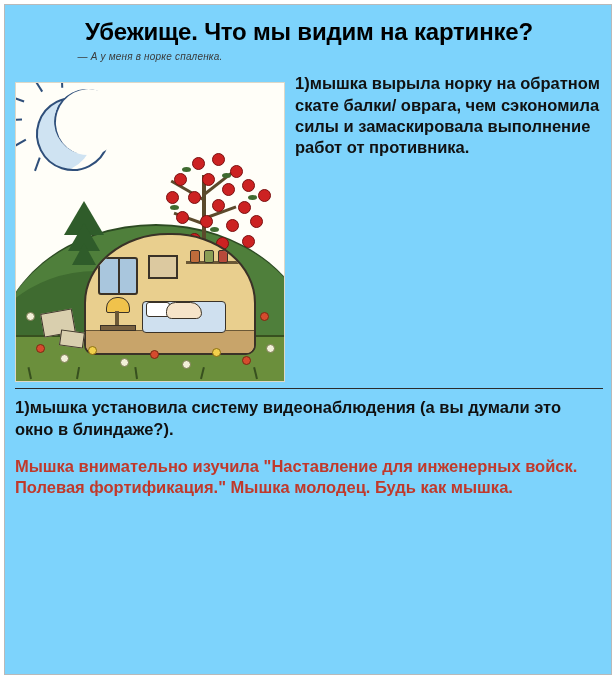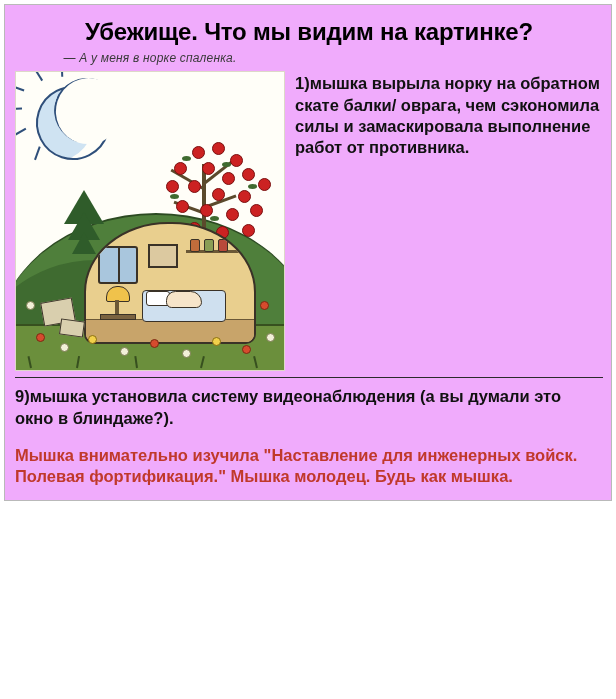--- a/index.html
+++ b/index.html
@@ -16,24 +16,24 @@
     height: 699px;
     background: #ffffff;
     box-sizing: border-box;
     overflow: hidden;
   }
   .frame {
     position: absolute;
     left: 4px;
     top: 4px;
     width: 608px;
-    height: 497px;
+    height: 671px;
     border: 1px solid #b9b9b9;
     box-sizing: border-box;
-    background: #f0abfc;
+    background: #7dd3fc;
   }
   .inner {
     position: absolute;
     left: 10px;
     top: 8px;
     width: 588px;
     height: 676px;
   }
   .title {
     font-size: 24px;
@@ -49,25 +49,25 @@
     display: flex;
     align-items: flex-start;
     gap: 10px;
   }
   
   .illo-wrap {
     width: 270px;
     flex: 0 0 270px;
   }
   .caption {
-    font-size: 12px;
+    font-size: 10px;
     font-style: italic;
     color: #3a3a3a;
     text-align: center;
-    margin: 0 0 6px 0;
+    margin: 0 0 20px 0;
     letter-spacing: 0.2px;
   }
   .illo {
     position: relative;
     width: 270px;
     height: 300px;
     background: #fdfcf6;
     border: 1px solid #ddd8c8;
     overflow: hidden;
     box-sizing: border-box;
@@ -451,20 +451,20 @@
 
         <div class="right-col">
           <p class="para">1)мышка вырыла норку на обратном скате балки/ оврага, чем сэкономила силы и замаскировала выполнение работ от противника.</p>
         </div>
 
       </div>
 
       <hr class="divider">
 
       <div class="bottom-list">
-        <p class="para">9)мышка установила систему видеонаблюдения (а вы думали это окно в блиндаже?).</p>
+        <p class="para">1)мышка установила систему видеонаблюдения (а вы думали это окно в блиндаже?).</p>
       </div>
 
       <div class="footer">Мышка внимательно изучила "Наставление для инженерных войск. Полевая фортификация." Мышка молодец. Будь как мышка.</div>
 
     </div>
   </div>
 </div>
 
 </body></html>

